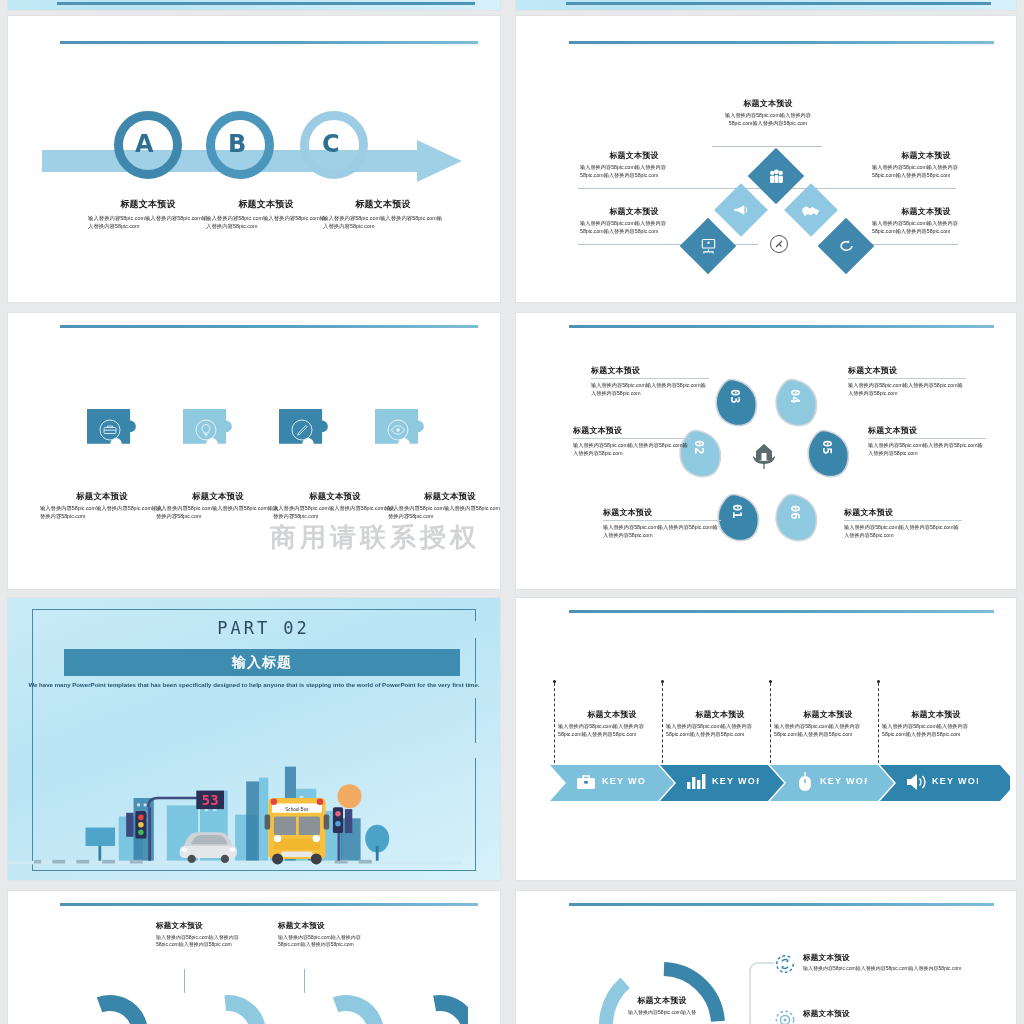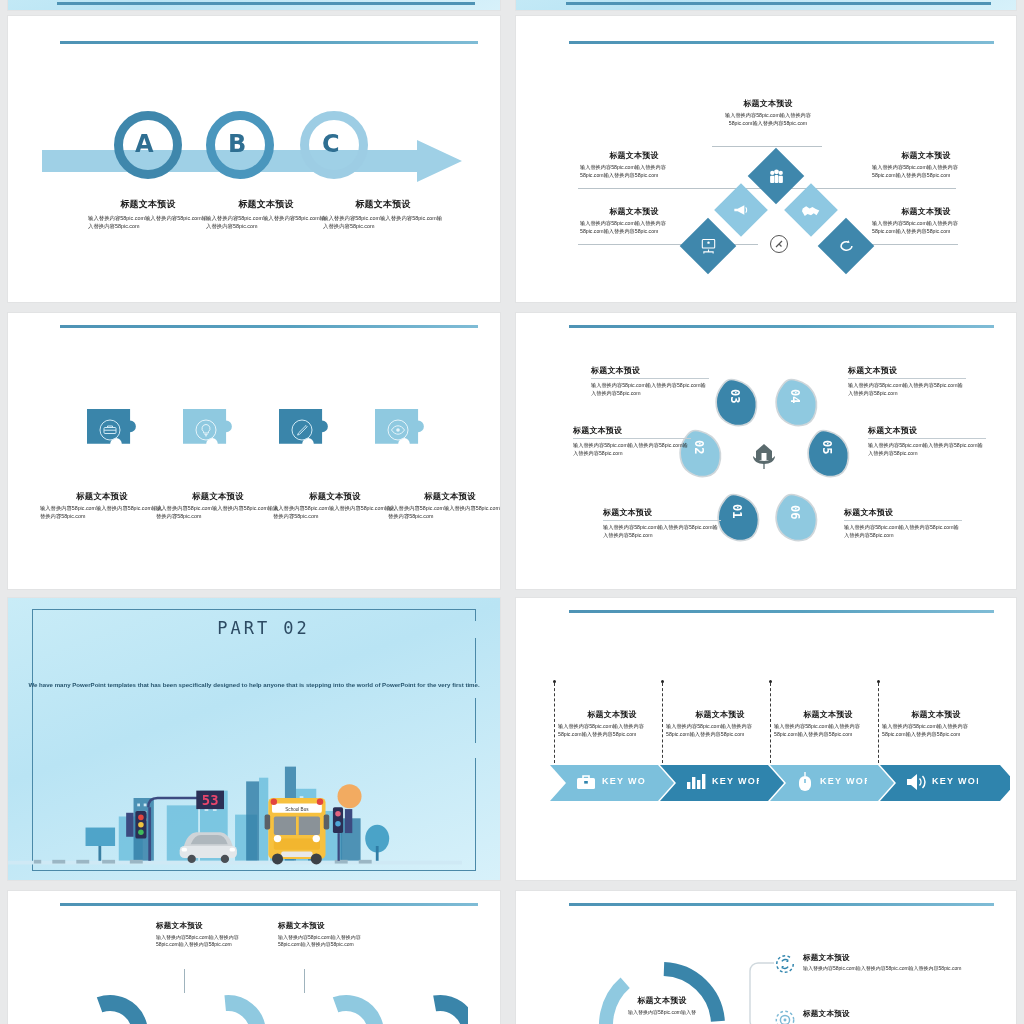--- a/index.html
+++ b/index.html
@@ -397,20 +397,23 @@
 
     <div class="s5-frameT" style="left:24px;right:24px;top:11px;"></div>
     <div class="s5-frameB" style="left:24px;right:24px;bottom:9px;"></div>
     <div class="s5-frameL" style="left:24px;top:11px;bottom:9px;"></div>
     <div class="s5-frameR" style="right:24px;top:11px;height:12px;"></div>
     <div class="s5-frameR" style="right:24px;top:40px;height:45px;"></div>
     <div class="s5-frameR" style="right:24px;top:100px;height:45px;"></div>
     <div class="s5-frameR" style="right:24px;top:160px;bottom:9px;"></div>
 
     <div class="s5-part">PART 02</div>
+    <div class="s5-bar">
+      <span>输入标题</span>
+    </div>
     <div class="s5-sub">We have many PowerPoint templates that has been specifically designed to help anyone that is stepping into the world of PowerPoint for the very first time.</div>
 
     <svg class="s5-city" viewBox="0 0 492 130">
       <circle cx="370" cy="50" r="13" fill="#f2ab61"></circle>
 
       <g fill="#6fc0de" opacity=".85">
         <rect x="172" y="60" width="34" height="60"></rect>
           <rect x="208" y="44" width="30" height="76"></rect>
         <rect x="246" y="70" width="24" height="50"></rect>
           <rect x="272" y="30" width="10" height="90"></rect>
@@ -639,15 +642,16 @@
           <circle cx="12" cy="12" r="1.6" fill="#7cb9d6" stroke="none"></circle>
       </svg>
       <div>
         <div class="ttl">标题文本预设</div>
         <div class="bdy"></div>
       </div>
     </div>
   </div>
 
   <div id="wm">
+    <div class="wm-line" style="left:270px;top:520px;font-size:26px;letter-spacing:4px;opacity:.85;">商用请联系授权</div>
   </div>
 
 </div>
 
 </body></html>

